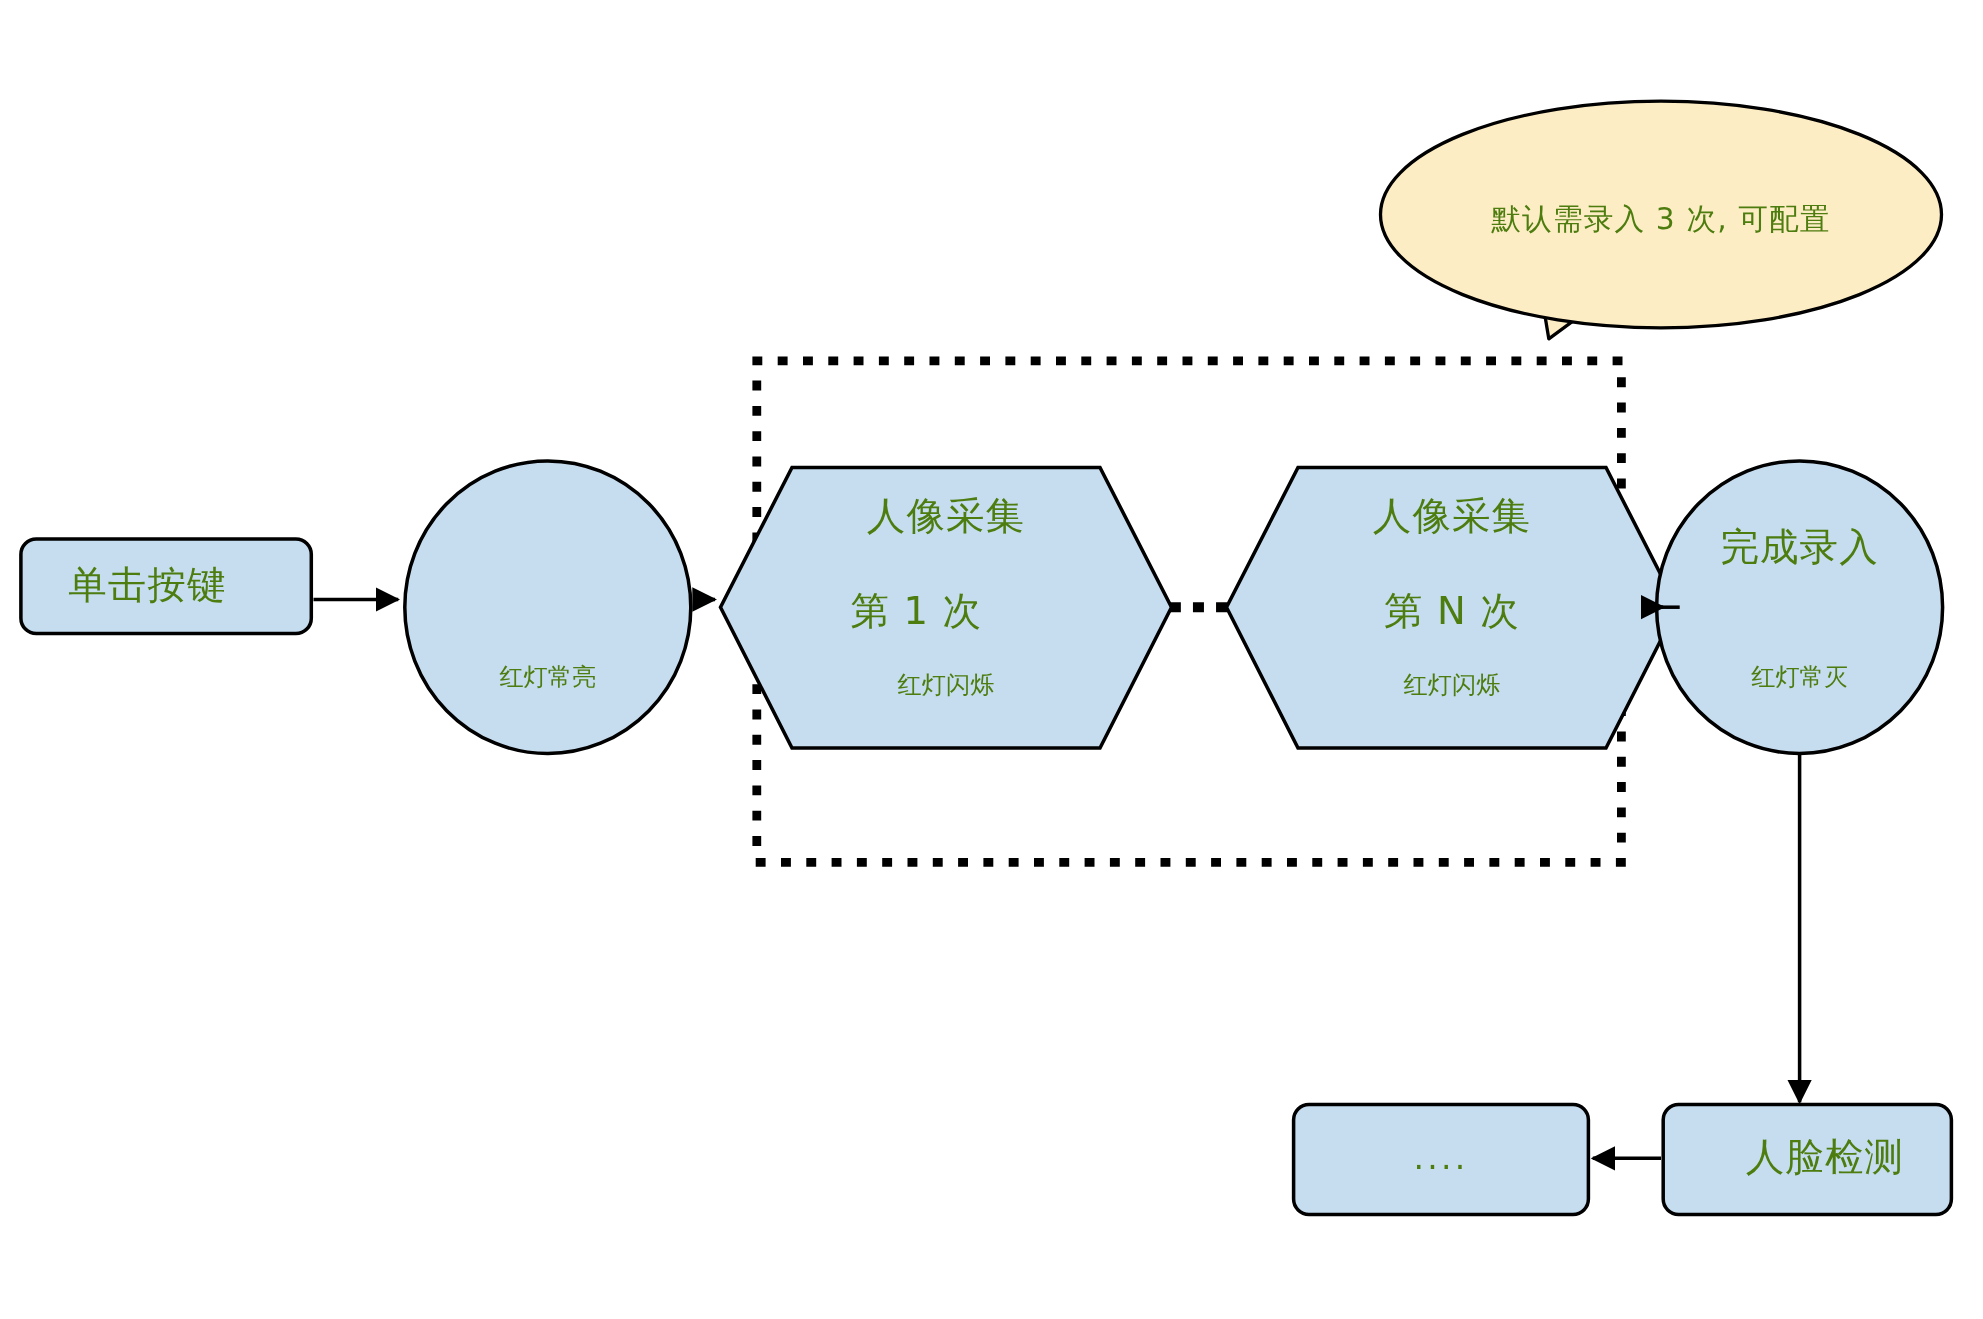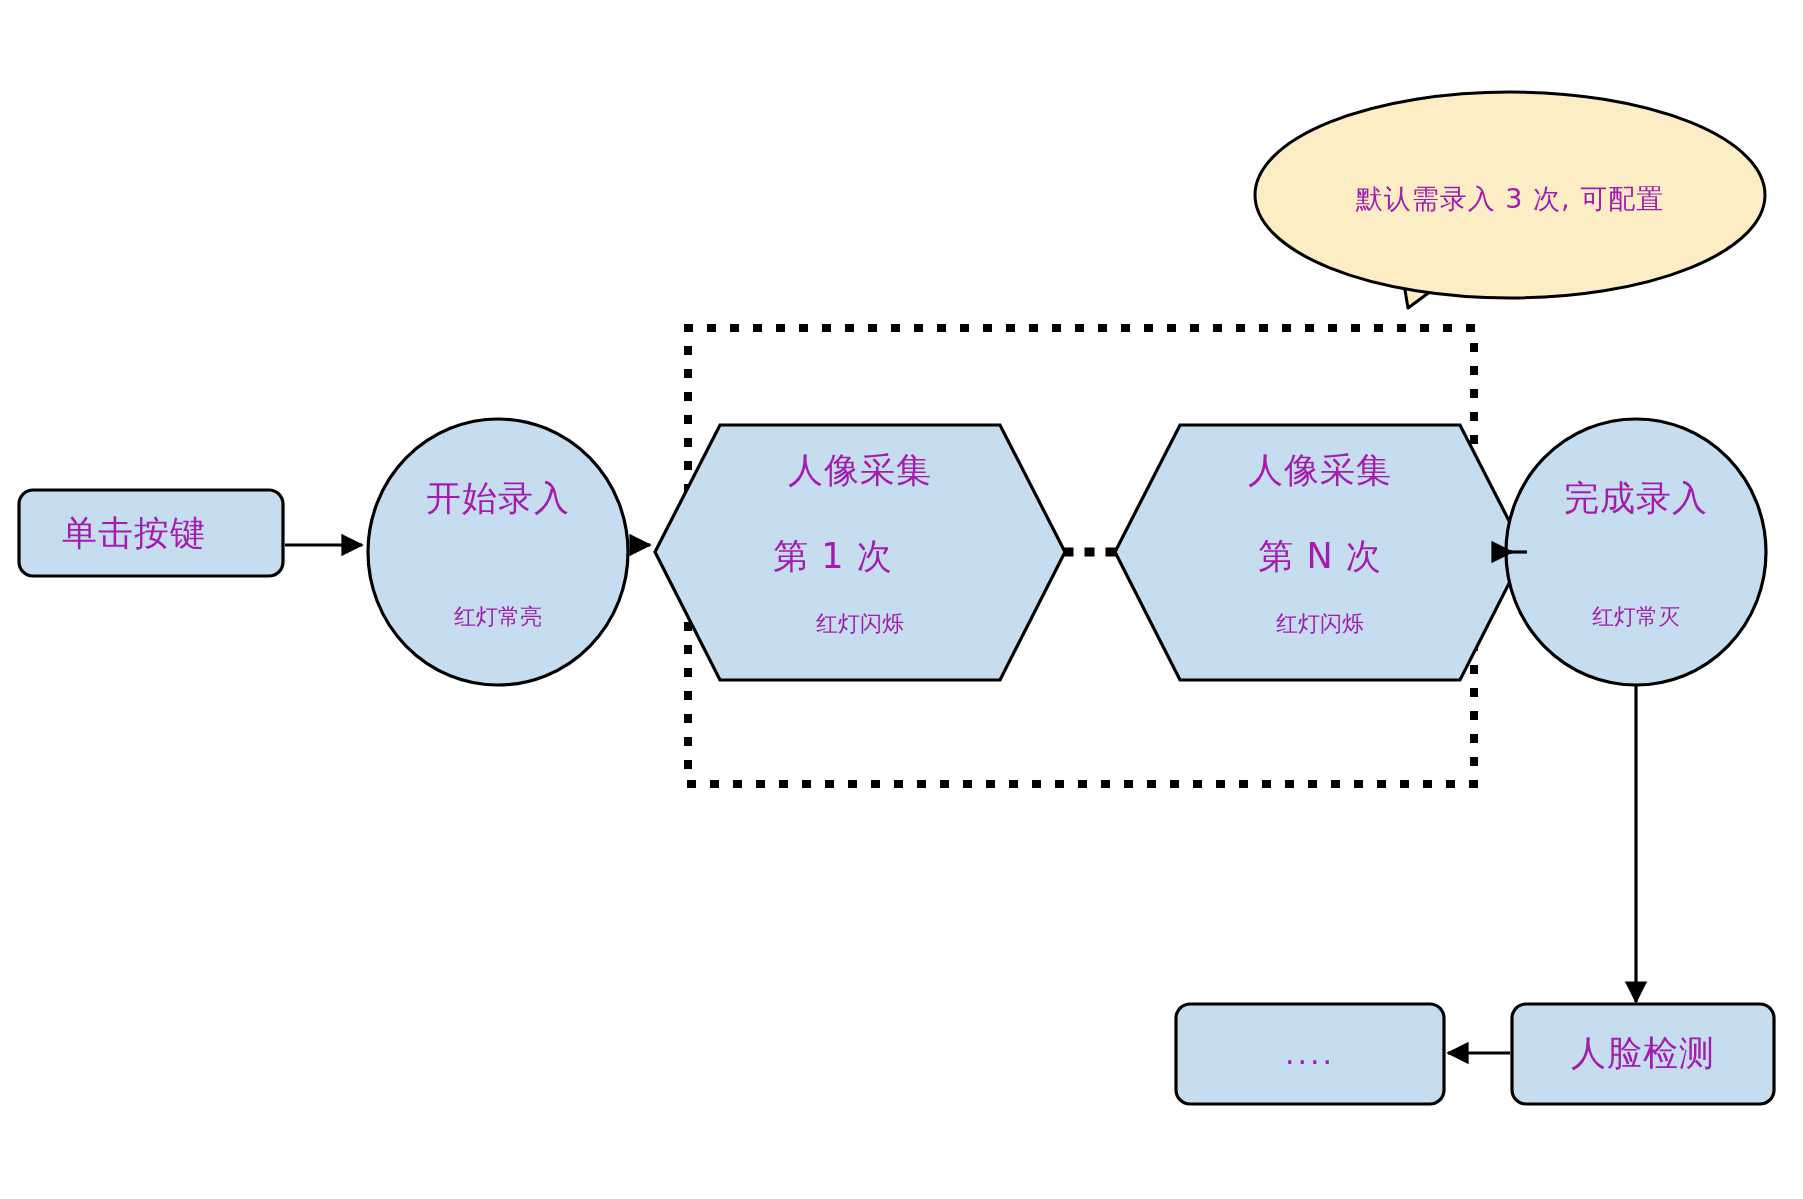--- a/index.html
+++ b/index.html
@@ -20,21 +20,21 @@
   #svg-layer {
     position: absolute;
     left: 0;
     top: 0;
     width: 1803px;
     height: 1199px;
   }
   .node-text {
     position: absolute;
     text-align: center;
-    color: #a21caf;
+    color: #4d7c0f;
     white-space: nowrap;
     pointer-events: none;
   }
   .t-big {
     font-size: 35px;
     line-height: 1.12;
     letter-spacing: 1px;
   }
   .t-small {
     font-size: 22px;
@@ -90,33 +90,32 @@
     <line x1="1636" y1="686" x2="1636" y2="1002" stroke="#000000" stroke-width="3.2" marker-end="url(#arrow)"></line>
 
     <line x1="1510" y1="1053" x2="1448" y2="1053" stroke="#000000" stroke-width="3.2" marker-end="url(#arrow)"></line>
 
     <path d="M 1395 230 L 1408 308 L 1480 255 Z" fill="#fcedc4" stroke="#000000" stroke-width="3" stroke-linejoin="round"></path>
     <ellipse cx="1510" cy="195" rx="255" ry="103" fill="#fcedc4" stroke="#000000" stroke-width="3"></ellipse>
   </svg>
 
   <div class="node-text t-big" style="left:2px; top:514px; width:264px;">单击按键</div>
 
-  <div class="node-text t-big" style="left:368px; top:479px; width:260px;">开始录入</div>
   <div class="node-text t-small" style="left:368px; top:605px; width:260px;">红灯常亮</div>
 
   <div class="node-text t-big" style="left:690px; top:451px; width:340px;">人像采集</div>
   <div class="node-text t-big" style="left:663px; top:537px; width:340px;">第 1 次</div>
   <div class="node-text t-small" style="left:690px; top:612px; width:340px;">红灯闪烁</div>
 
   <div class="node-text t-big" style="left:1150px; top:451px; width:340px;">人像采集</div>
   <div class="node-text t-big" style="left:1150px; top:537px; width:340px;">第 N 次</div>
   <div class="node-text t-small" style="left:1150px; top:612px; width:340px;">红灯闪烁</div>
 
   <div class="node-text t-big" style="left:1506px; top:479px; width:260px;">完成录入</div>
   <div class="node-text t-small" style="left:1506px; top:605px; width:260px;text-align:center;">红灯常灭</div>
 
-  <div class="node-text t-big" style="left:1512px; top:1034px; width:262px;">人脸检测</div>
+  <div class="node-text t-big" style="left:1512px; top:1034px; width:262px;padding-left:16px;">人脸检测</div>
 
   <div class="node-text t-dots" style="left:1176px; top:1036px; width:268px;">....</div>
 
   <div class="node-text t-callout" style="left:1255px; top:181px; width:510px;">默认需录入 3 次, 可配置</div>
 
 </div>
 
 </body></html>

